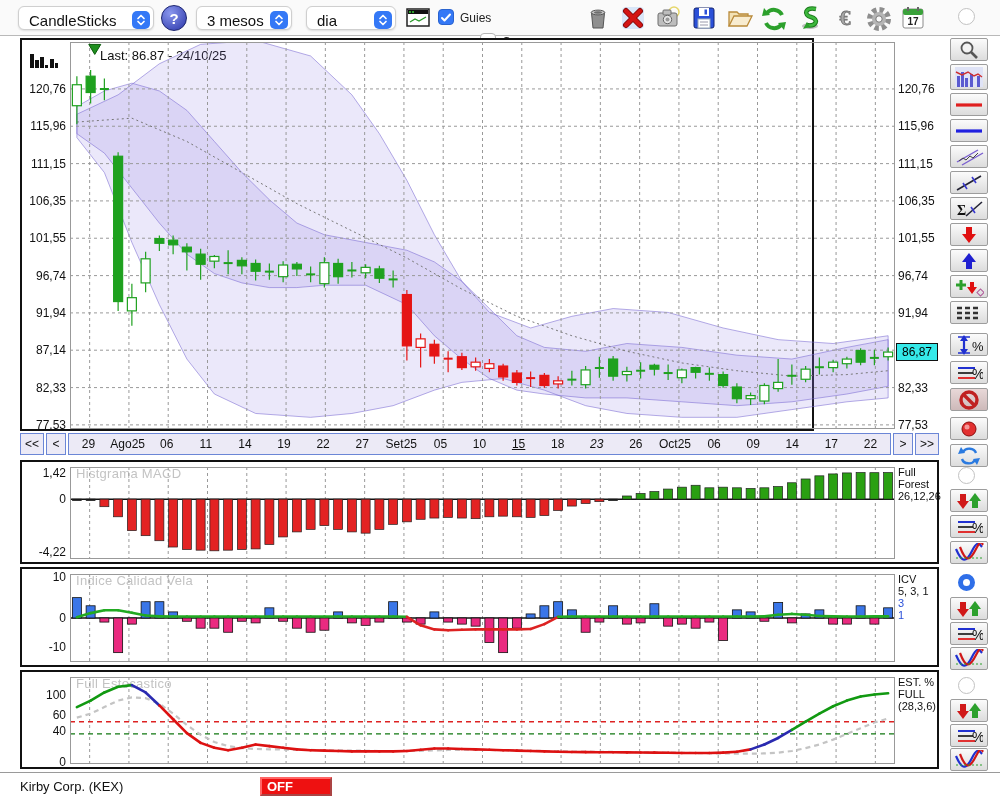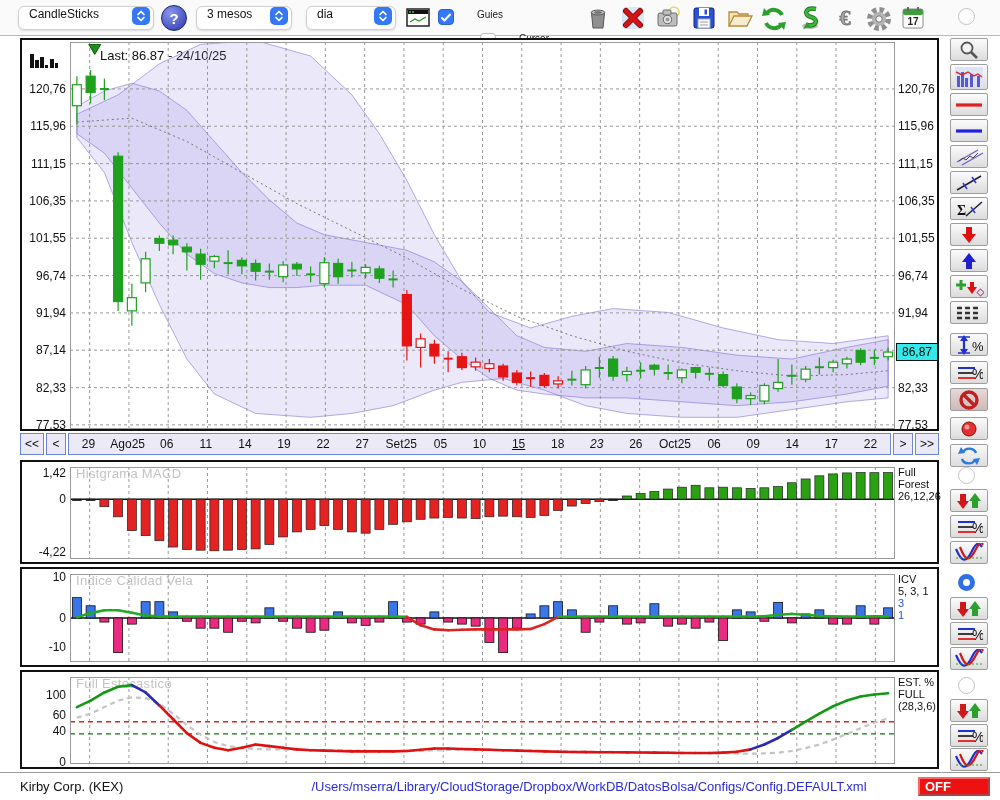--- a/index.html
+++ b/index.html
@@ -1,31 +1,31 @@
 <!DOCTYPE html>
 <html><head>
 <meta charset="utf-8">
 <style>
   * { margin:0; padding:0; box-sizing:border-box; }
   html,body { width:1000px; height:800px; background:#fff; font-family:"Liberation Sans", sans-serif; overflow:hidden; }
   .app { position:relative; width:1000px; height:800px; background:#fff; }
 
   
   .toolbar { position:absolute; left:0; top:0; width:1000px; height:36px; background:#fafafa; border-bottom:1px solid #b9b9b9; }
-  .select { position:absolute; top:6px; height:24px; background:#fff; border:1px solid #cfcfcf; border-radius:6px; box-shadow:0 1px 2px rgba(0,0,0,.12); display:flex; align-items:flex-start; justify-content:space-between; padding-left:10px; font-size:12px; color:#111; cursor:default; }
+  .select { position:absolute; top:6px; height:24px; background:#fff; border:1px solid #cfcfcf; border-radius:6px; box-shadow:0 1px 2px rgba(0,0,0,.12); display:flex; align-items:flex-end; justify-content:space-between; padding-left:10px; font-size:15px; color:#111; cursor:default; }
   .stepper { width:18px; height:18px; margin-right:3px; border-radius:5px; background:#3478f6; display:flex; align-items:center; justify-content:center; }
   .helpbtn { position:absolute; top:5px; width:26px; height:26px; border-radius:50%; background:radial-gradient(circle at 35% 30%, #8a97ee, #2a35a8); border:1px solid #1a2370; color:#fff; font-weight:bold; font-size:15px; display:flex; align-items:center; justify-content:center; }
-  .chk { position:absolute; top:9px; display:flex; align-items:flex-start; gap:23px; font-size:10px; color:#222; }
+  .chk { position:absolute; top:9px; display:flex; align-items:flex-end; gap:6px; font-size:12px; color:#222; }
   .chkbox { width:16px; height:16px; border-radius:4px; display:flex; align-items:center; justify-content:center; }
   .chkbox.on { background:#3478f6; border:1px solid #2a63cf; }
   .chkbox.off { background:#fff; border:1px solid #b5b5b5; }
   .tico { position:absolute; top:5px; width:28px; height:26px; }
 
   
-  .mainbox { position:absolute; left:20px; top:38px; width:919px; height:393px; border:2px solid #111; background:#fff; }
+  .mainbox { position:absolute; left:20px; top:38px; width:794px; height:393px; border:2px solid #111; background:#fff; }
   .plot { position:absolute; }
   .panelbox { position:absolute; left:20px; width:919px; border:2px solid #111; background:#fff; }
   .ptitle { position:absolute; left:54px; top:4px; font-size:13px; color:#c3c3c3; letter-spacing:.3px; }
   .axlab { position:absolute; font-size:12px; color:#111; text-align:right; width:42px; }
   .axlab.rt { text-align:left; width:44px; }
   .legend { position:absolute; font-size:11px; color:#111; line-height:12px; }
   .legend .blue { color:#2a50d8; }
   .badge { position:absolute; left:874px; width:42px; height:18px; background:#35e9e9; border:1px solid #111; font-size:12px; color:#000; display:flex; align-items:center; justify-content:center; }
   .lastlbl { position:absolute; left:78px; top:8px; font-size:13px; color:#111; }
   .histico { position:absolute; left:8px; top:12px; }
@@ -946,17 +946,16 @@
         <svg width="30" height="20" viewBox="0 0 30 20">
           <path d="M2 6 C8 20 12 20 18 8 S26 2 28 4" fill="none" stroke="#2030d0" stroke-width="2.2"></path>
           <path d="M6 4 C12 20 16 18 22 6 S28 1 29 2" fill="none" stroke="#d01818" stroke-width="2.2"></path>
           <line x1="2" y1="15" x2="28" y2="15" stroke="#2ca02c" stroke-width="1" stroke-dasharray="2,2"></line>
         </svg>
       </div>
   </div>
 
   <div class="statusbar">
     <div class="sym">Kirby Corp. (KEX)</div>
-    <div class="cfgpath">/Users/mserra/Library/CloudStorage/Dropbox/WorkDB/DatosBolsa/Configs/Config.DEFAULT.xml</div>
     <div class="offbadge">OFF</div>
   </div>
 
 </div>
 
 </body></html>

